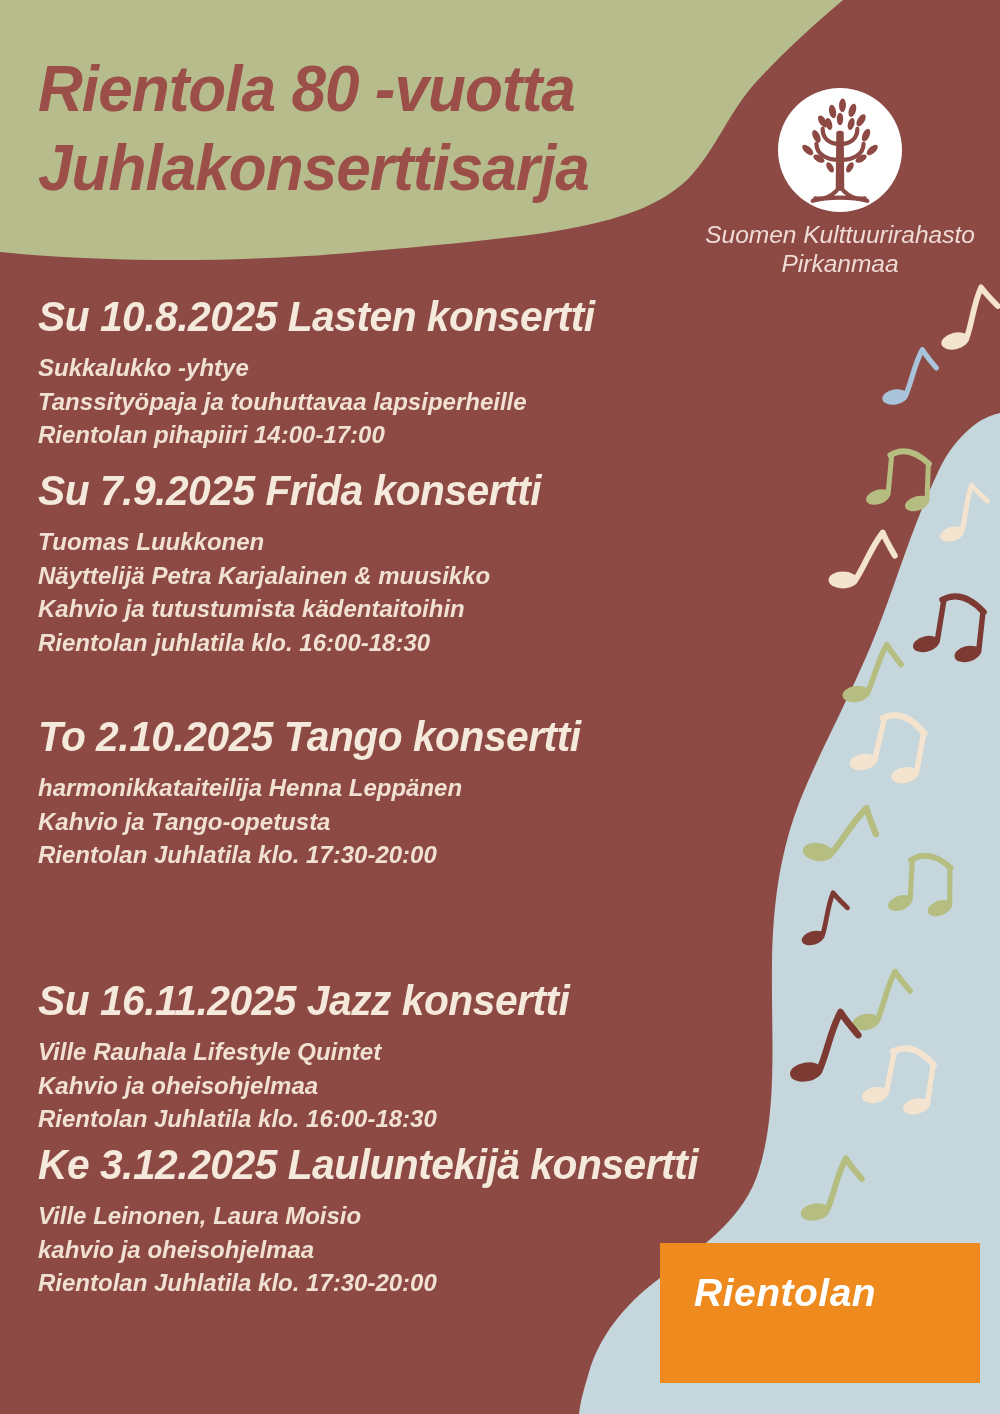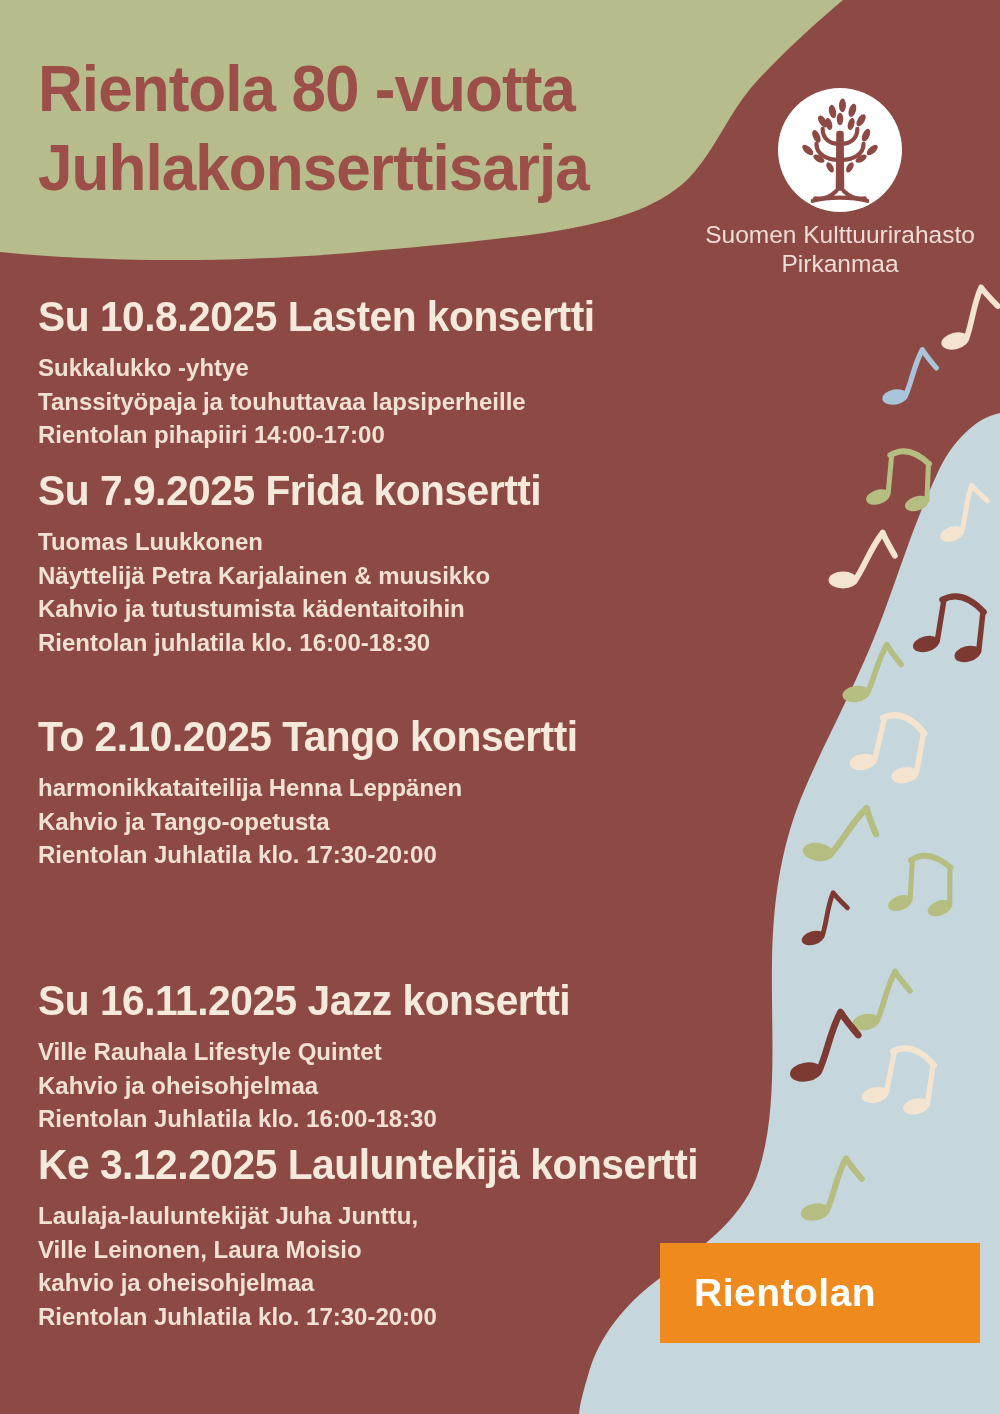--- a/index.html
+++ b/index.html
@@ -3,20 +3,21 @@
 <meta charset="utf-8">
 <style>
   html,body{margin:0;padding:0;background:#555;}
   .poster{
     position:relative;
     width:1000px;height:1414px;
     margin:0 auto;
     background:var(--background-maroon,#8d4a44);
     overflow:hidden;
     font-family:"Liberation Sans", sans-serif;
+    font-style:italic;
   }
   svg.layer{position:absolute;left:0;top:0;width:1000px;height:1414px;display:block;}
   .shape-olive{fill:var(--header-olive,#b6bc8c);}
   .shape-blue{fill:var(--blue-shape,#c5d6dc);}
 
   .title{
     position:absolute;left:38px;top:50px;
     font-size:64px;font-weight:700;line-height:79px;
     letter-spacing:-1px;
     color:var(--title-text,#9c4f49);
@@ -50,21 +51,21 @@
     color:var(--body-text,#f0e1d3);
   }
   .s1{top:292px;} .s2{top:466px;} .s3{top:712px;} .s4{top:976px;} .s5{top:1140px;}
 
   .note-cream{color:var(--note-cream,#f3e3cf);}
   .note-blue{color:var(--note-blue,#a9c3da);}
   .note-olive{color:var(--note-olive,#b5bd80);}
   .note-darkred{color:var(--note-darkred,#7d3a33);}
 
   .badge{
-    position:absolute;left:660px;top:1243px;width:320px;height:100px;
+    position:absolute;left:660px;top:1243px;width:320px;height:140px;
     background:var(--badge-orange,#ee8a1e);
     box-sizing:border-box;
     padding:28px 0 0 34px;
     color:var(--badge-text,#ffffff);
     font-size:39px;line-height:43px;font-weight:700;letter-spacing:.5px;
   }
 </style>
 </head>
 <body>
 
@@ -175,21 +176,20 @@
 
   <section class="concert s4">
     <h2>Su 16.11.2025 Jazz konsertti</h2>
     <p>Ville Rauhala Lifestyle Quintet</p>
     <p>Kahvio ja oheisohjelmaa</p>
     <p>Rientolan Juhlatila klo. 16:00-18:30</p>
   </section>
 
   <section class="concert s5">
     <h2>Ke 3.12.2025 Lauluntekijä konsertti</h2>
-    <p>Laulaja-lauluntekijät Juha Junttu,</p>
     <p>Ville Leinonen, Laura Moisio</p>
     <p>kahvio ja oheisohjelmaa</p>
     <p>Rientolan Juhlatila klo. 17:30-20:00</p>
   </section>
 
   <div class="badge">
     <div>Rientolan</div>
   </div>
 
 </div>

